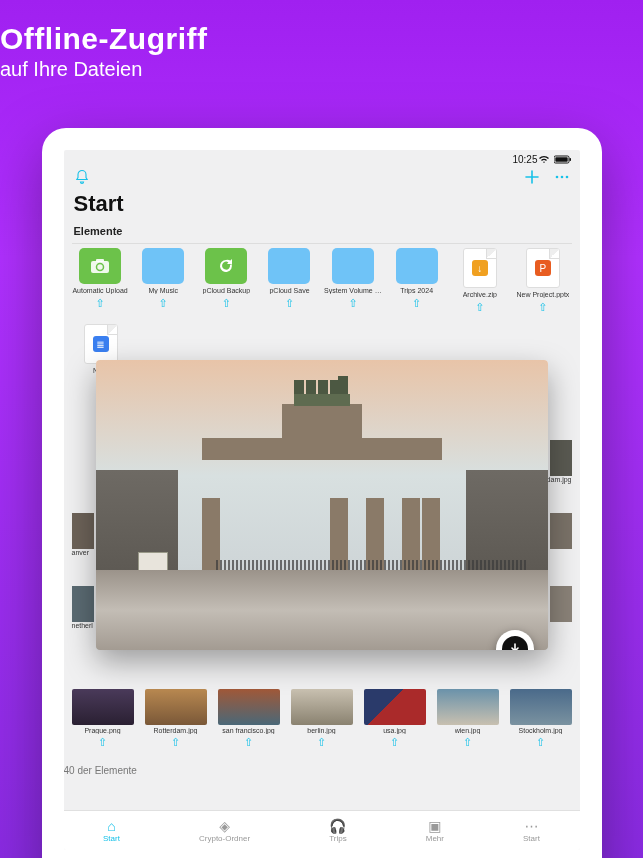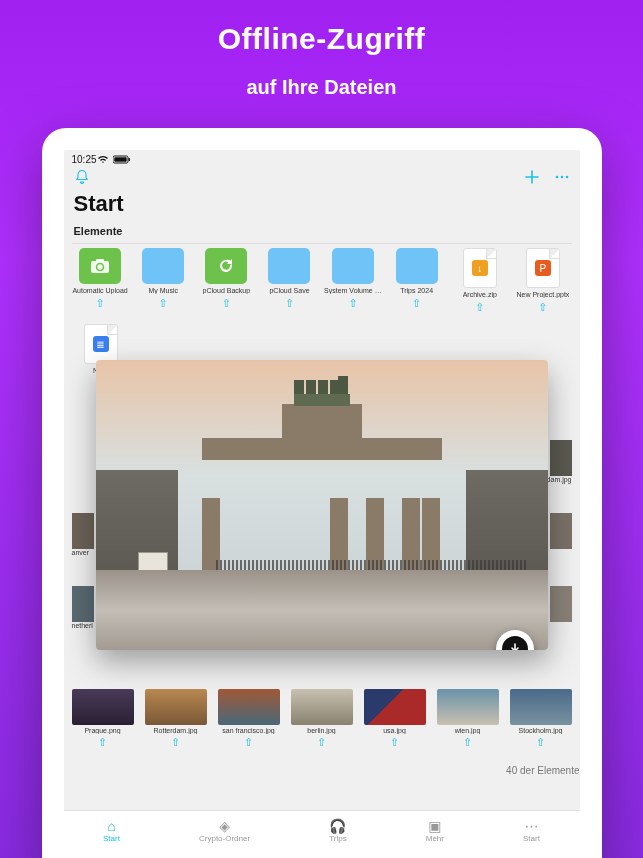--- a/index.html
+++ b/index.html
@@ -3,37 +3,37 @@
 <meta charset="utf-8">
 <style>
 * { box-sizing: border-box; margin: 0; padding: 0; }
 body {
   width: 643px; height: 858px;
   background: linear-gradient(180deg, #a020f0 0%, #b030ff 30%, #8a2be2 100%);
   font-family: -apple-system, "Helvetica Neue", Arial, sans-serif;
   overflow: hidden;
   position: relative;
 }
-.promo { text-align:center; color:#fff; padding-top:22px; }
+.promo { color:#fff; padding-top:22px; }
 .promo h1 { font-size:30px; font-weight:700; letter-spacing:0.5px; }
-.promo p { font-size:20px; font-weight:700; margin-top:20px; }
+.promo p { font-size:20px; font-weight:400; margin-top:2px; }
 .tablet {
   position:absolute; left:50%; transform:translateX(-50%);
   top:128px; width:560px; height:760px;
   background:#fff; border-radius:24px;
   box-shadow: 0 20px 60px rgba(0,0,0,0.35);
   padding:22px 22px 0;
 }
 .screen {
   width:516px; height:700px;
   background:#f0f0f1; border-radius:2px;
   position:relative; overflow:hidden;
 }
 .statusbar {
-  display:flex; justify-content:flex-start; align-items:center;
+  display:flex; justify-content:flex-end; align-items:center;
   padding:4px 8px 2px; font-size:10px; color:#111;
 }
 .statusbar .right { display:flex; gap:4px; align-items:center; }
 .wifi, .batt { display:inline-block; }
 .topbar {
   display:flex; justify-content:space-between; align-items:center;
   padding:2px 10px 4px;
 }
 .topbar .bell, .topbar .plus, .topbar .more { color:#17c1e8; }
 .topbar .right { display:flex; gap:14px; align-items:center; }
@@ -143,21 +143,21 @@
   background:#e8e4dc; border:1px solid #998;
 }
 .dl-btn {
   position:absolute; right:14px; bottom:-18px;
   width:38px; height:38px; background:#fff; border-radius:50%;
   box-shadow:0 3px 10px rgba(0,0,0,0.35);
   display:flex; align-items:center; justify-content:center;
 }
 .dl-btn .inner { width:26px; height:26px; background:#111; border-radius:50%; color:#fff; display:flex; align-items:center; justify-content:center;}
 
-.count { text-align:right; font-size:10px; color:#777; padding:10px 0 2px;}
+.count { text-align:left; font-size:10px; color:#777; padding:10px 0 2px;}
 
 .tabbar {
   position:absolute; left:0; right:0; bottom:0; height:40px;
   background:#fff; border-top:1px solid #e0e0e0;
   display:flex; justify-content:space-around; align-items:center;
 }
 .tab { display:flex; flex-direction:column; align-items:center; gap:1px; color:#999; font-size:8px;}
 .tab.active{ color:#17c1e8; }
 .tab .ico { font-size:14px; line-height:1; }
 

